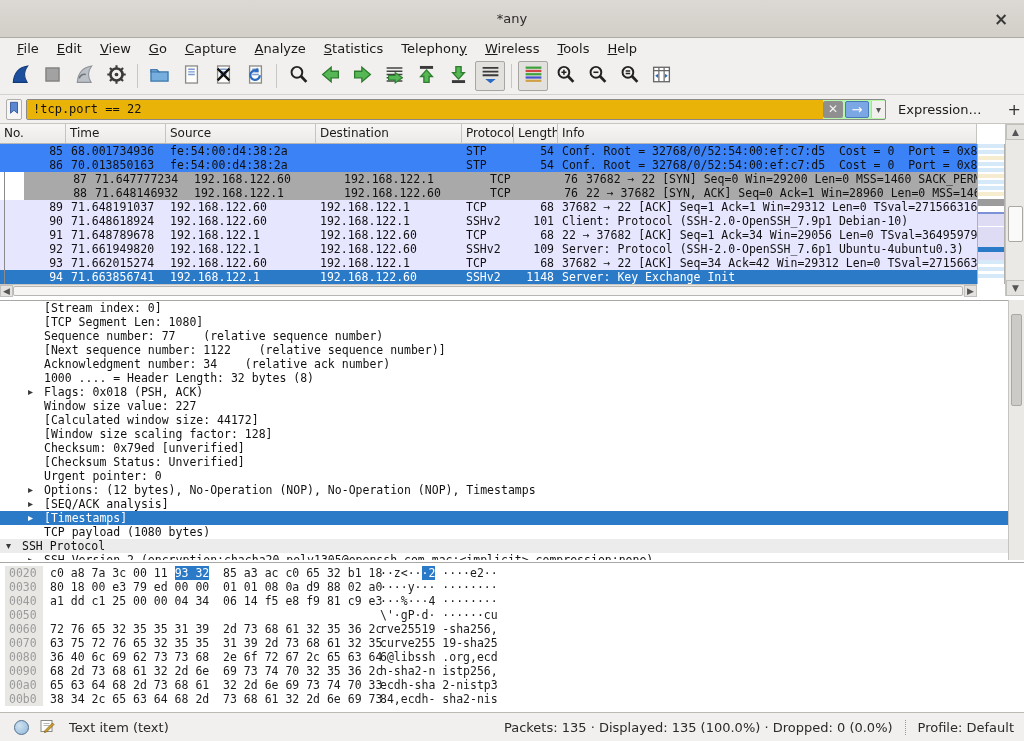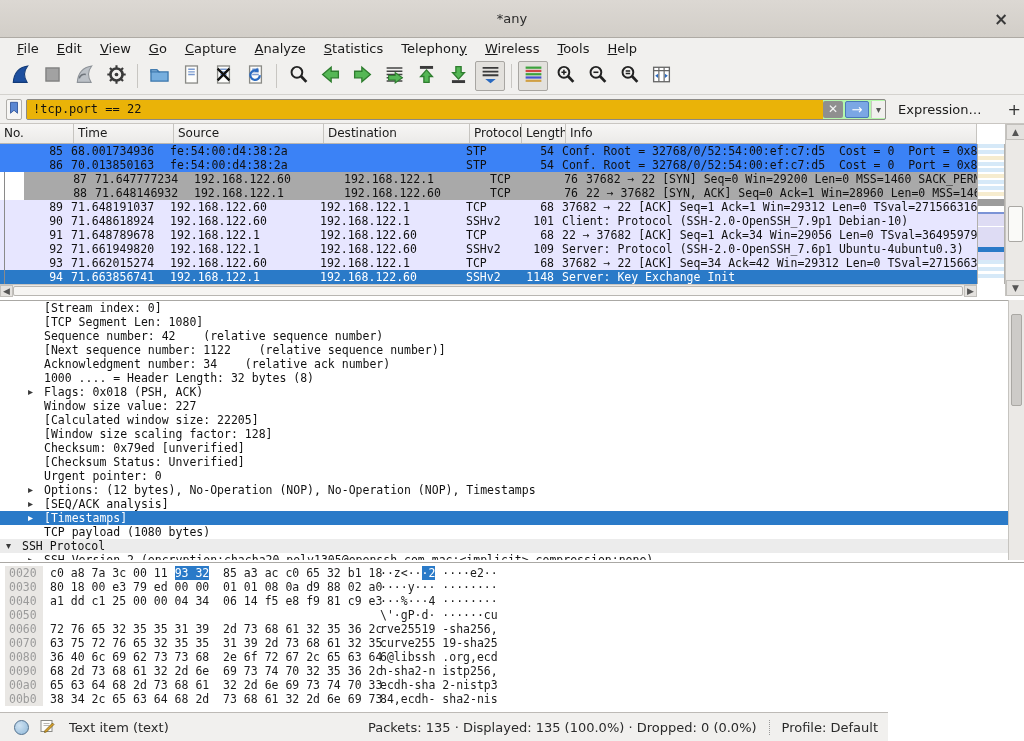--- a/index.html
+++ b/index.html
@@ -105,21 +105,21 @@
     border-top:1px solid #aaa8a4; overflow:hidden;
     font-family:"DejaVu Sans Mono", monospace; font-size:11.5px; color:#1c1c1c; }
   #hexrows { position:absolute; left:0; top:3px; width:1024px; }
   .hexrow { position:relative; height:14px; line-height:14px; white-space:pre; }
   .hoff { position:absolute; left:5px; top:0; width:38px; background:#e9e7e4; color:#9b9b9b; padding-left:4px; }
   .hbytes { position:absolute; left:50px; top:0; }
   .hascii { position:absolute; left:380px; top:0; }
   .hl { background:#2a7ac8; color:#fff; }
 
   
-  #statusbar { position:absolute; left:0; top:712px; width:888px; height:29px; background:#f1f0ee;
+  #statusbar { position:absolute; left:0; top:712px; width:1024px; height:29px; background:#f1f0ee;
     border-top:1px solid #bdbab6; display:flex; align-items:center; padding:0 10px; font-size:13px; color:#2a2a2a; }
   #expert-icon { width:15px; height:15px; border-radius:50%; background:radial-gradient(circle at 35% 35%, #cfe2f2, #8fb8d8);
     border:1.5px solid #51708e; margin:0 10px 0 4px; }
   #annot-icon svg { width:16px; height:16px; }
   #context-label { margin-left:14px; }
   .ssep { border-left:1px dotted #9a9a9a; height:15px; margin:0 12px; }
   #stats { margin-left:auto; }
 </style>
 </head>
 <body>
@@ -292,21 +292,21 @@
       <div id="filter-clear">✕</div>
       <div id="filter-apply">→</div>
       <div id="filter-caret">▾</div>
     </div>
     <div id="expression-label">Expression…</div>
     <div id="filter-sep"></div>
     <div id="add-filter-btn">+</div>
   </div>
 
   <div id="pkt-header">
-      <div class="hcell" style="width: 74px;">No.</div>
+      <div class="hcell" style="width: 66px;">No.</div>
       <div class="hcell" style="width: 100px;">Time</div>
       <div class="hcell" style="width: 150px;">Source</div>
       <div class="hcell" style="width: 146px;">Destination</div>
       <div class="hcell" style="width: 52px;">Protocol</div>
       <div class="hcell" style="width: 44px;">Length</div>
       <div class="hcell" style="width: auto; flex: 1 1 0%;">Info</div>
     </div>
   <div id="pkt-rows">
       <div class="prow plain"><span class="pc c-no">85</span><span class="pc c-time">68.001734936</span><span class="pc c-src">fe:54:00:d4:38:2a</span><span class="pc c-dst"></span><span class="pc c-prot">STP</span><span class="pc c-len">54</span><span class="pc c-info">Conf. Root = 32768/0/52:54:00:ef:c7:d5  Cost = 0  Port = 0x8003</span></div>
       <div class="prow plain"><span class="pc c-no">86</span><span class="pc c-time">70.013850163</span><span class="pc c-src">fe:54:00:d4:38:2a</span><span class="pc c-dst"></span><span class="pc c-prot">STP</span><span class="pc c-len">54</span><span class="pc c-info">Conf. Root = 32768/0/52:54:00:ef:c7:d5  Cost = 0  Port = 0x8003</span></div>
@@ -362,27 +362,27 @@
   </div>
   <div id="hscroll">
     <div class="harrow" style="left:0">◀</div>
     <div id="hthumb"></div>
     <div class="harrow" style="right:0">▶</div>
   </div>
 
   <div id="details">
       <div class="dline">[Stream index: 0]</div>
       <div class="dline">[TCP Segment Len: 1080]</div>
-      <div class="dline">Sequence number: 42    (relative sequence number)</div>
+      <div class="dline">Sequence number: 77    (relative sequence number)</div>
       <div class="dline">[Next sequence number: 1122    (relative sequence number)]</div>
       <div class="dline">Acknowledgment number: 34    (relative ack number)</div>
       <div class="dline">1000 .... = Header Length: 32 bytes (8)</div>
       <div class="dline"><span class="exp">▸</span>Flags: 0x018 (PSH, ACK)</div>
       <div class="dline">Window size value: 227</div>
-      <div class="dline">[Calculated window size: 22205]</div>
+      <div class="dline">[Calculated window size: 44172]</div>
       <div class="dline">[Window size scaling factor: 128]</div>
       <div class="dline">Checksum: 0x79ed [unverified]</div>
       <div class="dline">[Checksum Status: Unverified]</div>
       <div class="dline">Urgent pointer: 0</div>
       <div class="dline"><span class="exp">▸</span>Options: (12 bytes), No-Operation (NOP), No-Operation (NOP), Timestamps</div>
       <div class="dline"><span class="exp">▸</span>[SEQ/ACK analysis]</div>
       <div class="dline sel"><span class="exp">▸</span>[Timestamps]</div>
       <div class="dline">TCP payload (1080 bytes)</div>
       <div class="dline l0 graybg"><span class="exp">▾</span>SSH Protocol</div>
       <div class="dline"><span class="exp">▸</span>SSH Version 2 (encryption:chacha20-poly1305@openssh.com mac:&lt;implicit&gt; compression:none)</div>

